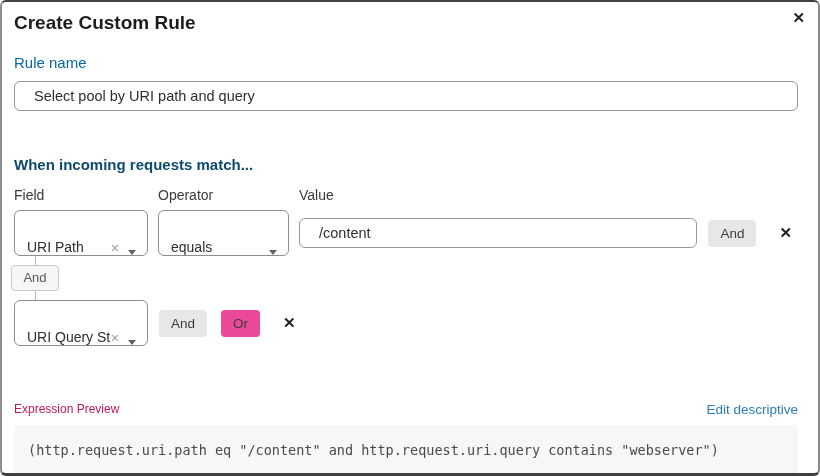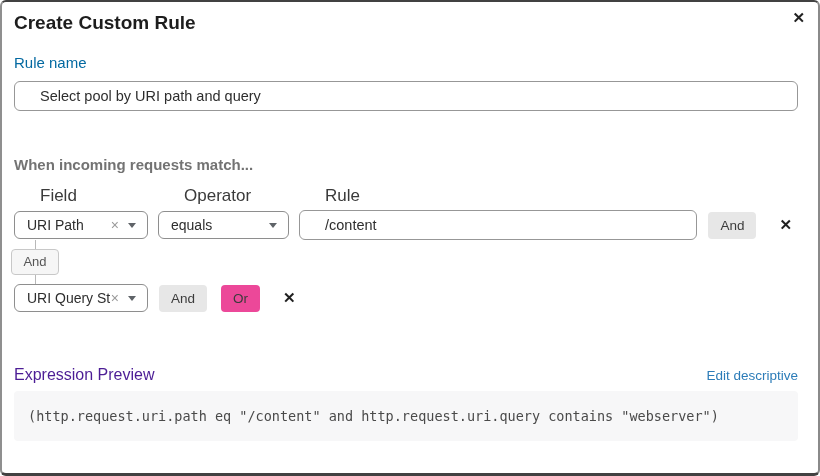--- a/index.html
+++ b/index.html
@@ -50,58 +50,57 @@
     font-size: 14.5px;
     color: #9b9b9b;
     line-height: 18px;
   }
   .text-input {
     display: block;
     width: 100%;
     height: 30px;
     border: 1px solid #979797;
     border-radius: 6px;
-    padding: 0 25px;
+    padding: 0 19px;
     font-family: "Liberation Sans", sans-serif;
     font-size: 14.5px;
     color: #2e2e2e;
     background: #fff;
     outline: none;
   }
   .rule-name-input { margin-top: 9px; }
   
   .match-heading {
     margin-top: 44px;
     font-size: 15px;
     font-weight: 700;
-    color: #737373;
+    color: #0c4a6e;
     line-height: 19px;
   }
   .col-labels {
     margin-top: 13px;
     display: flex;
     gap: 10px;
-    font-size: 17px;
+    font-size: 14px;
     color: #3a3a3a;
     line-height: 17px;
-    margin-left: 26px;
   }
   .col-label-field { width: 134px; }
   .col-label-operator { width: 131px; }
   .col-label-value { flex: 1; }
   .crow {
     margin-top: 6px;
     display: flex;
     align-items: center;
     gap: 10px;
   }
   .dd {
     display: flex;
-    align-items: center;
-    height: 28px;
+    align-items: flex-end;
+    height: 46px;
     border: 1px solid #8e8e8e;
     border-radius: 6px;
     padding: 0 11px 0 12px;
     background: #fff;
     font-size: 14px;
     color: #2e2e2e;
     cursor: pointer;
     flex-shrink: 0;
   }
   .dd-field { width: 134px; }
@@ -163,21 +162,21 @@
     color: #565656;
     line-height: 16px;
   }
   
   .expr-header {
     margin-top: 54px;
     display: flex;
     align-items: center;
     justify-content: space-between;
   }
-  .expr-label { font-size: 16px; color: #4c1d95; line-height: 18px; text-align: right; }
+  .expr-label { font-size: 12px; color: #be185d; line-height: 18px; text-align: right; }
   .expr-edit-link { font-size: 13.5px; text-decoration: none; cursor: pointer; }
   .expr-code {
     margin-top: 7px;
     background: #f7f7f8;
     border-radius: 4px;
     height: 50px;
     display: flex;
     align-items: center;
     padding: 0 14px;
     font-family: "DejaVu Sans Mono", monospace;
@@ -196,21 +195,21 @@
   <div class="close-btn">✕</div>
 
   <div class="rule-name-label">Rule name</div>
   <input class="text-input rule-name-input" type="text" value="Select pool by URI path and query" style="">
 
   <div class="match-heading">When incoming requests match...</div>
 
   <div class="col-labels">
     <span class="col-label-field">Field</span>
     <span class="col-label-operator">Operator</span>
-    <span class="col-label-value">Rule</span>
+    <span class="col-label-value">Value</span>
   </div>
 
   <div class="crow">
     <div class="dd dd-field">
       <span class="dd-label">URI Path</span>
       <span class="dd-clear">×</span>
       <span class="caret"></span>
     </div>
     <div class="dd dd-operator">
       <span class="dd-label">equals</span>

